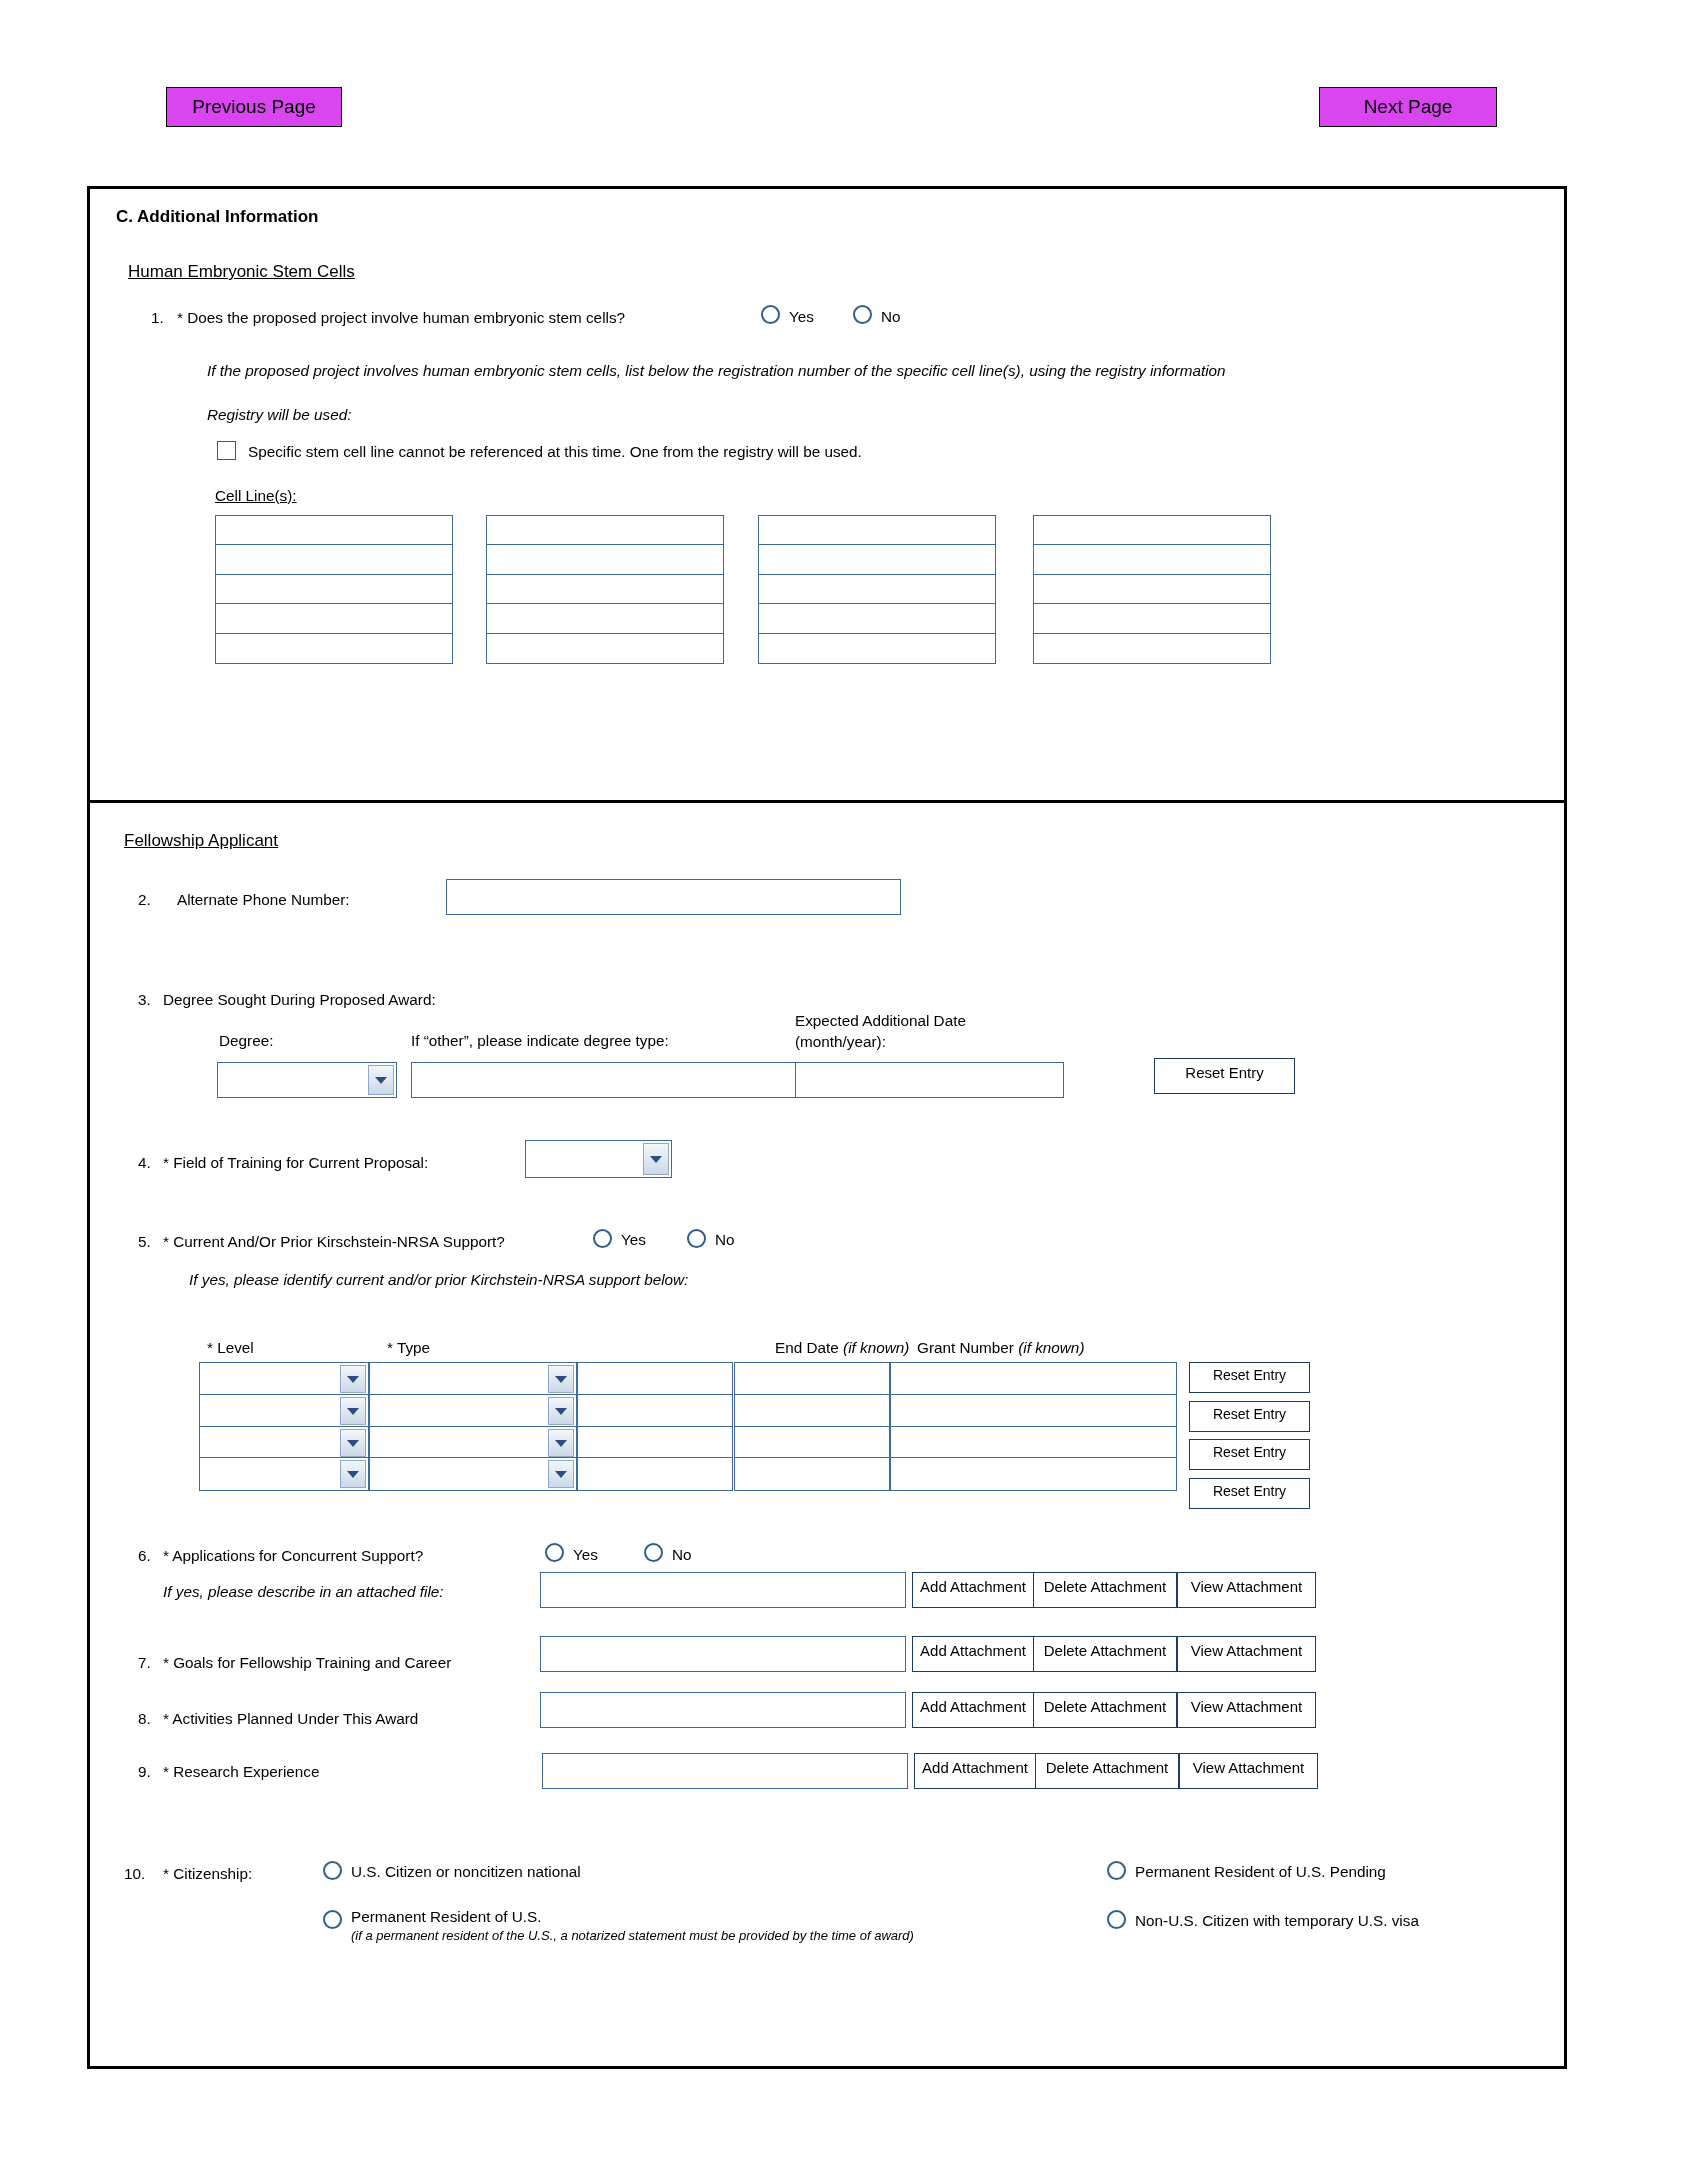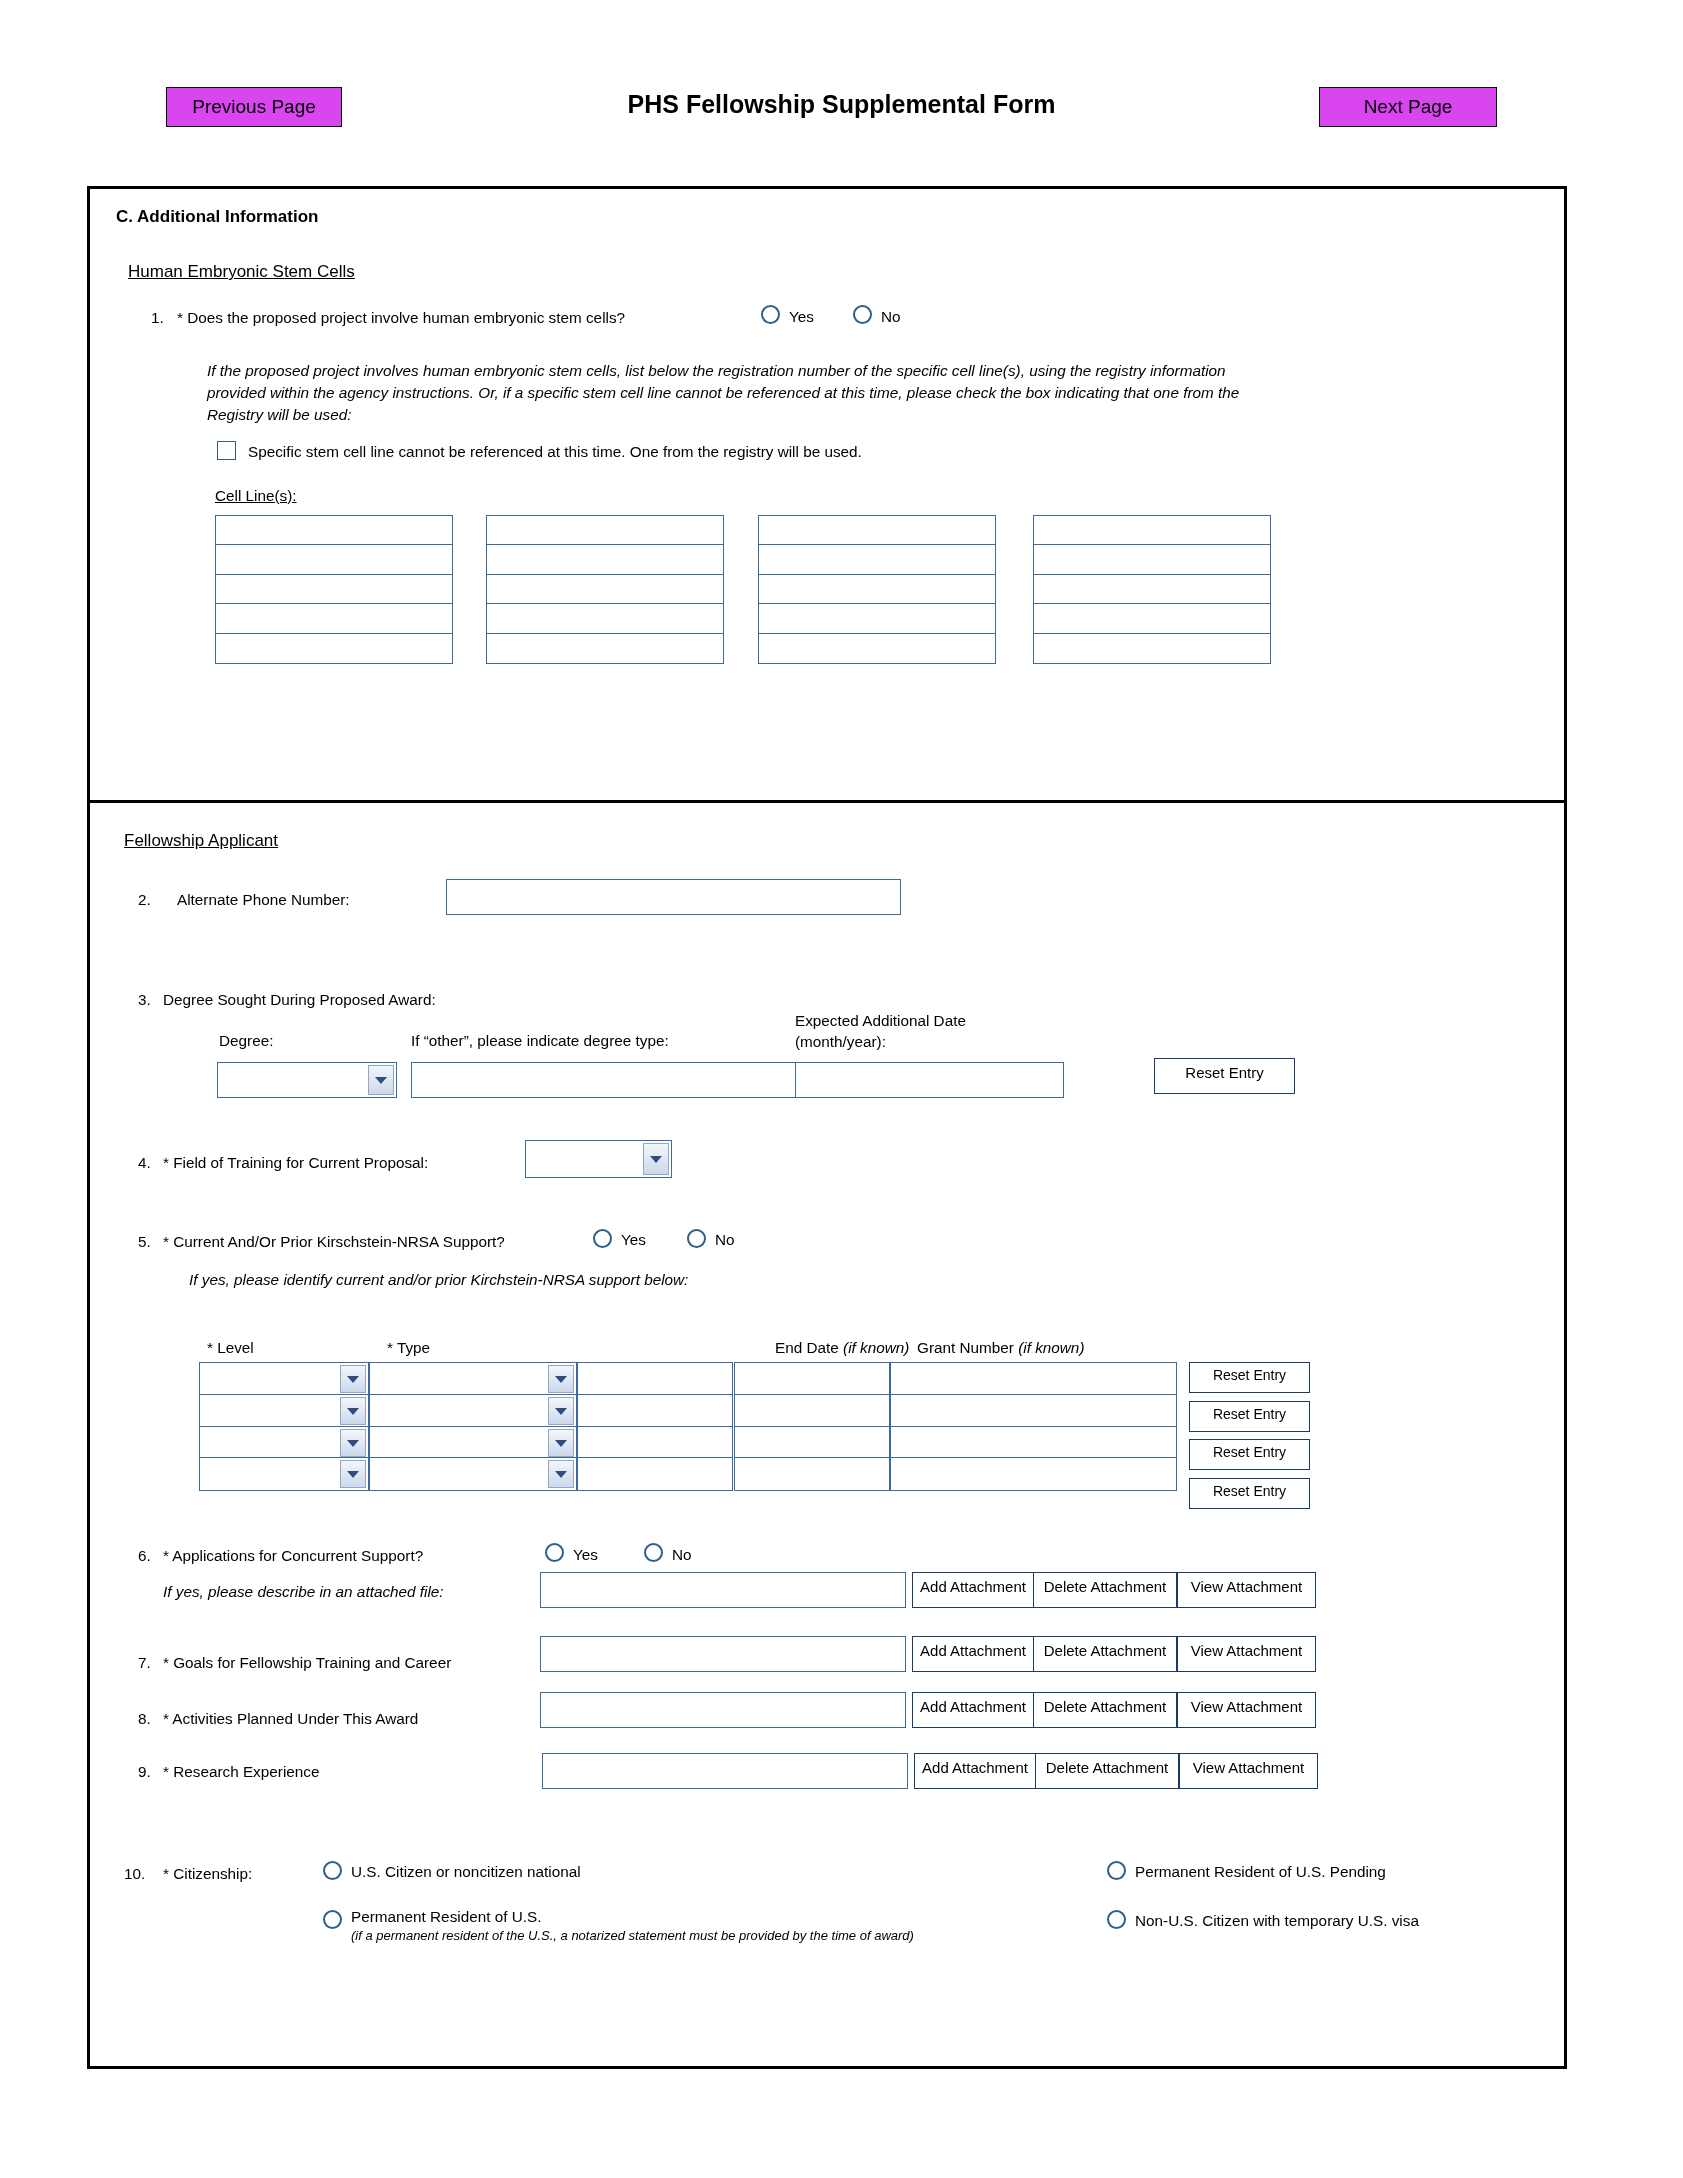--- a/index.html
+++ b/index.html
@@ -184,40 +184,38 @@
   }
   .grid-hdr i { font-style: italic; }
 </style>
 </head>
 <body>
 
 <div class="page">
 
   <div class="header">
     <div class="navbtn" id="prev-page-button">Previous Page</div>
-    <div class="form-title">PHS Fellowship Supplemental Form</div>
     <div class="navbtn" id="next-page-button">Next Page</div>
   </div>
 
   <div class="outer-box">
 
     <div class="section-title">C. Additional Information</div>
 
     <div class="subhead" style="left:38px; top:73px;">Human Embryonic Stem Cells</div>
 
     <div class="num" style="left:61px; top:120px;">1.</div>
     <div class="lbl" style="left:87px; top:120px;">* Does the proposed project involve human embryonic stem cells?</div>
 
     <div class="radio" style="left:671px; top:116px;"></div>
     <div class="lbl" style="left:699px; top:119px;">Yes</div>
     <div class="radio" style="left:763px; top:116px;"></div>
     <div class="lbl" style="left:791px; top:119px;">No</div>
 
     <div class="lbl-italic" style="left:117px; top:173px;">If the proposed project involves human embryonic stem cells, list below the registration number of the specific cell line(s), using the registry information</div>
-    <div class="lbl-italic" style="left:117px; top:195px;">provided within the agency instructions. Or, if a specific stem cell line cannot be referenced at this time, please check the box indicating that one from the</div>
     <div class="lbl-italic" style="left:117px; top:217px;">Registry will be used:</div>
 
     <div class="checkbox" style="left:127px; top:252px;"></div>
     <div class="lbl" style="left:158px; top:254px;">Specific stem cell line cannot be referenced at this time. One from the registry will be used.</div>
 
     <div class="subhead" style="left:125px; top:298px; font-size:15.3px;">Cell Line(s):</div>
 
     <div class="cellline-box" style="left:125px; top:326px; width:238px; height:149px;">
       <div class="cellline-row"></div>
       <div class="cellline-row"></div>

